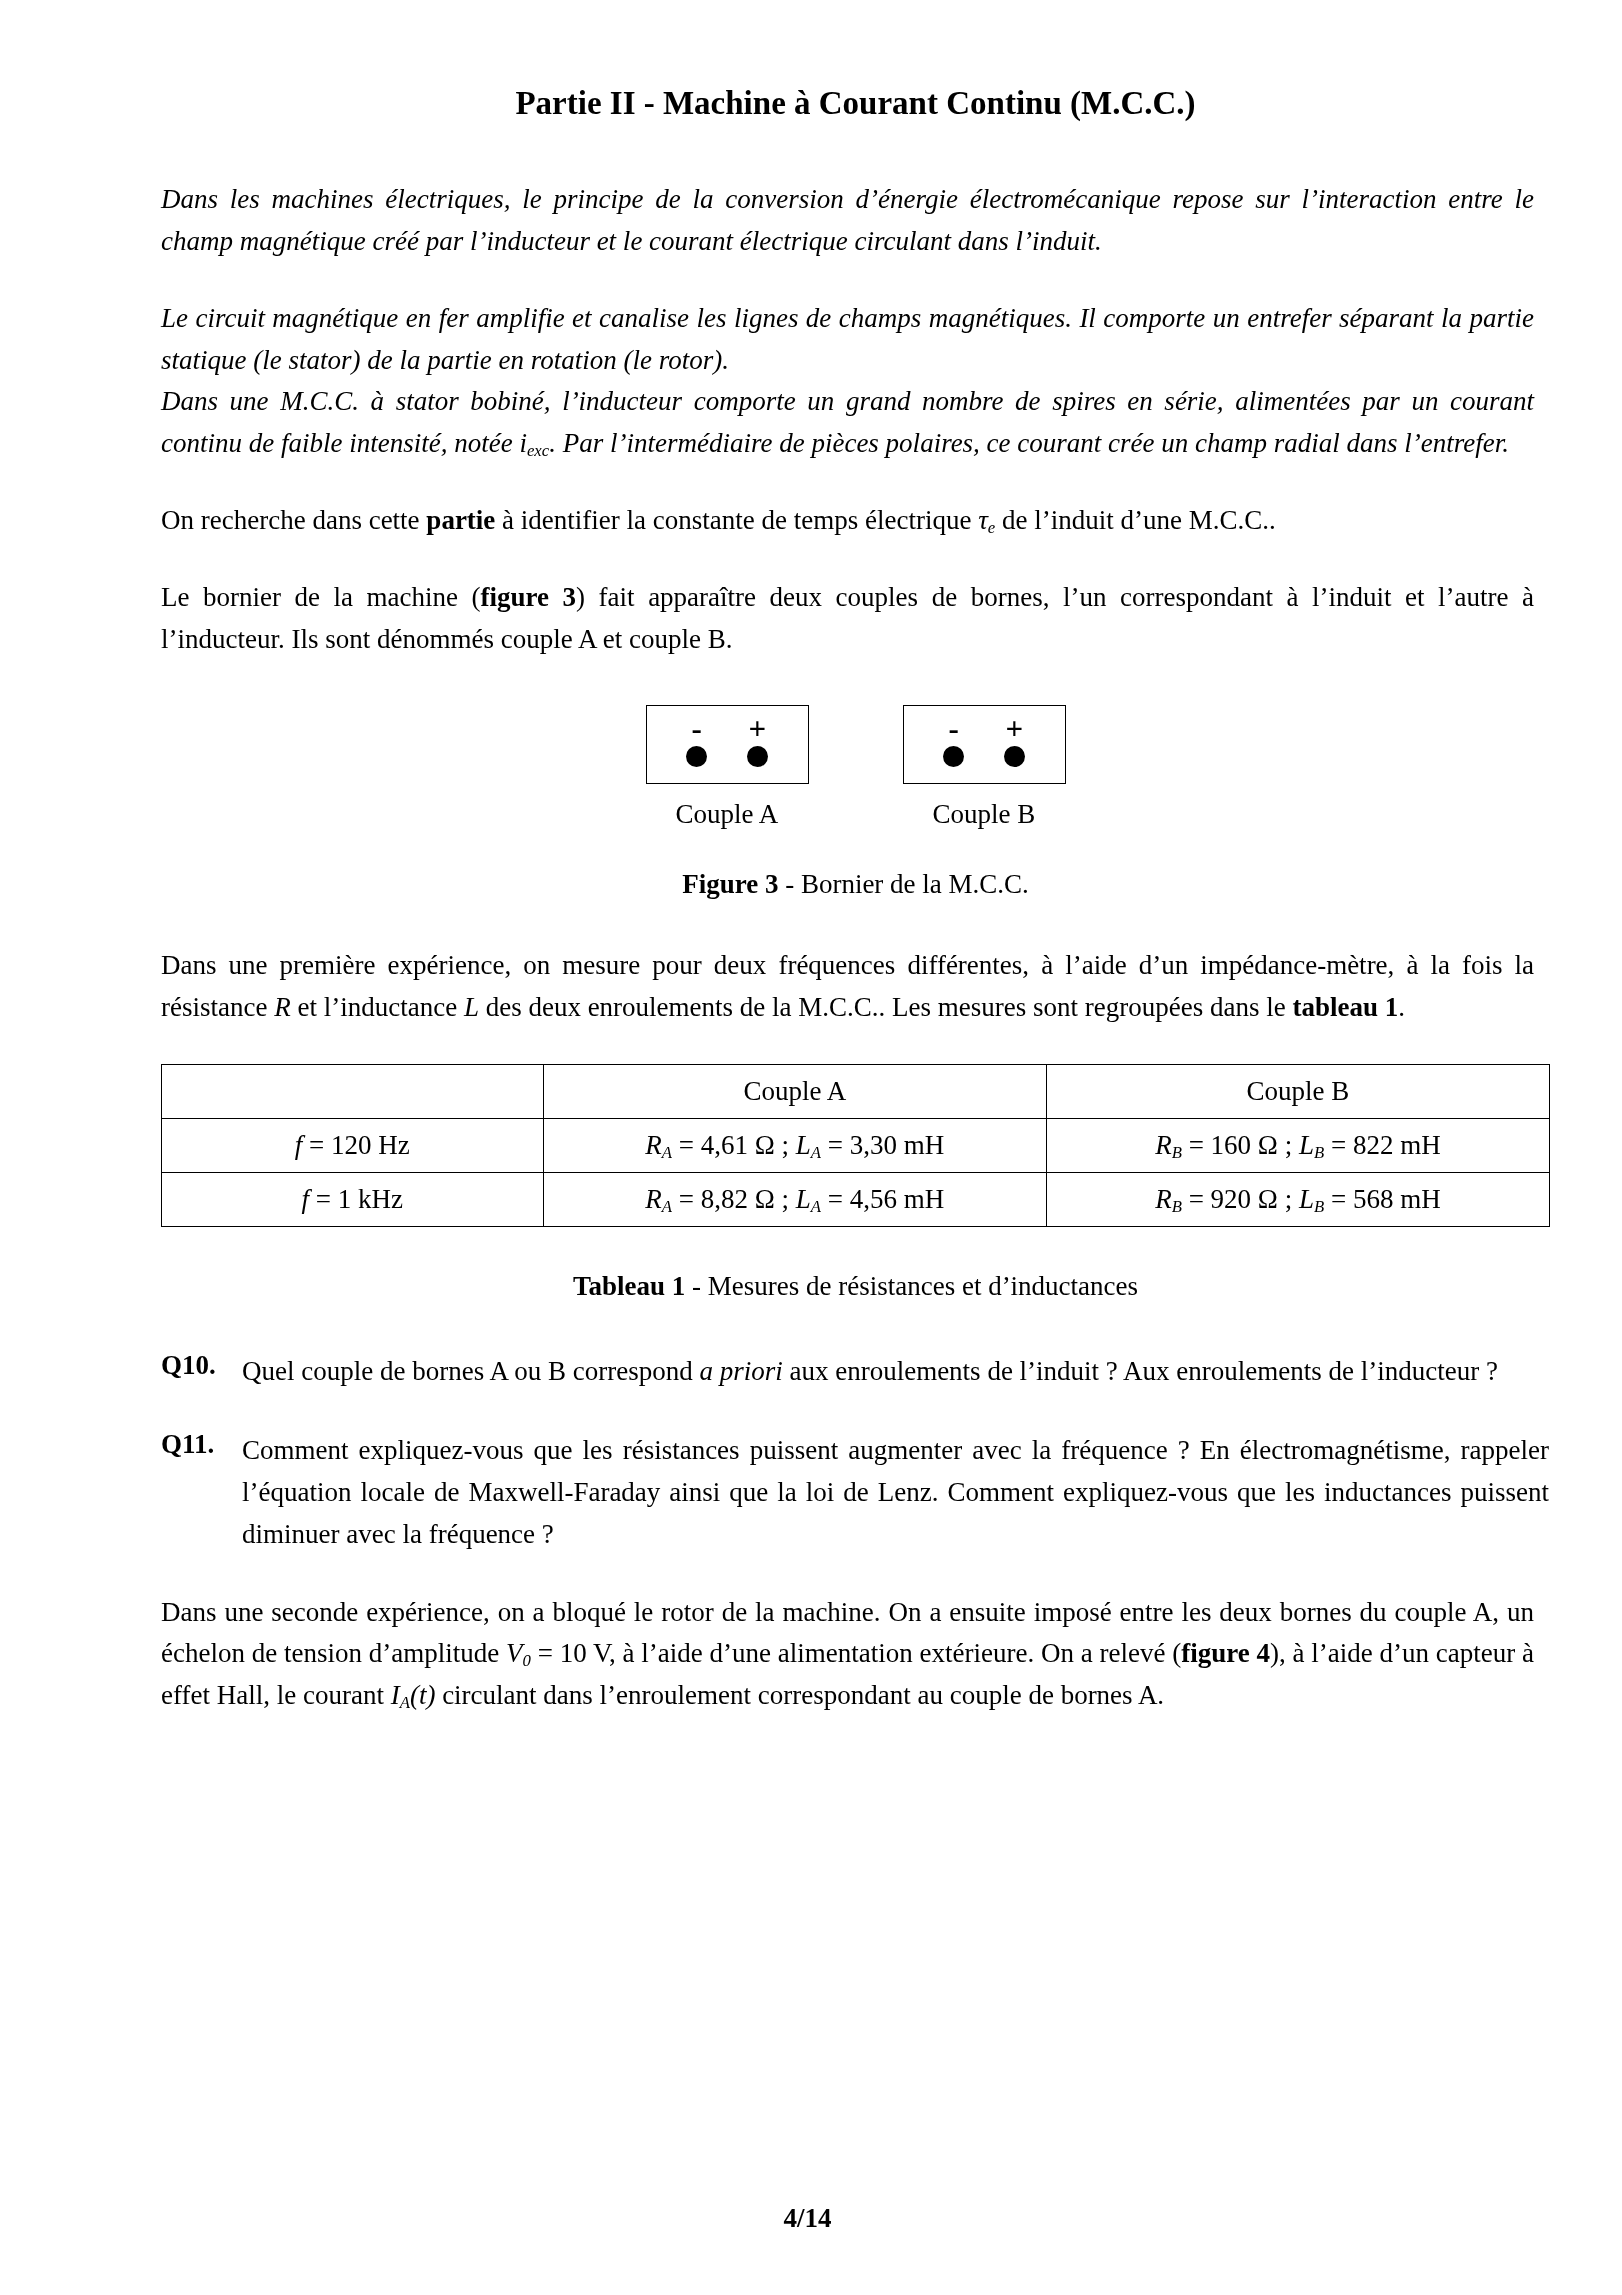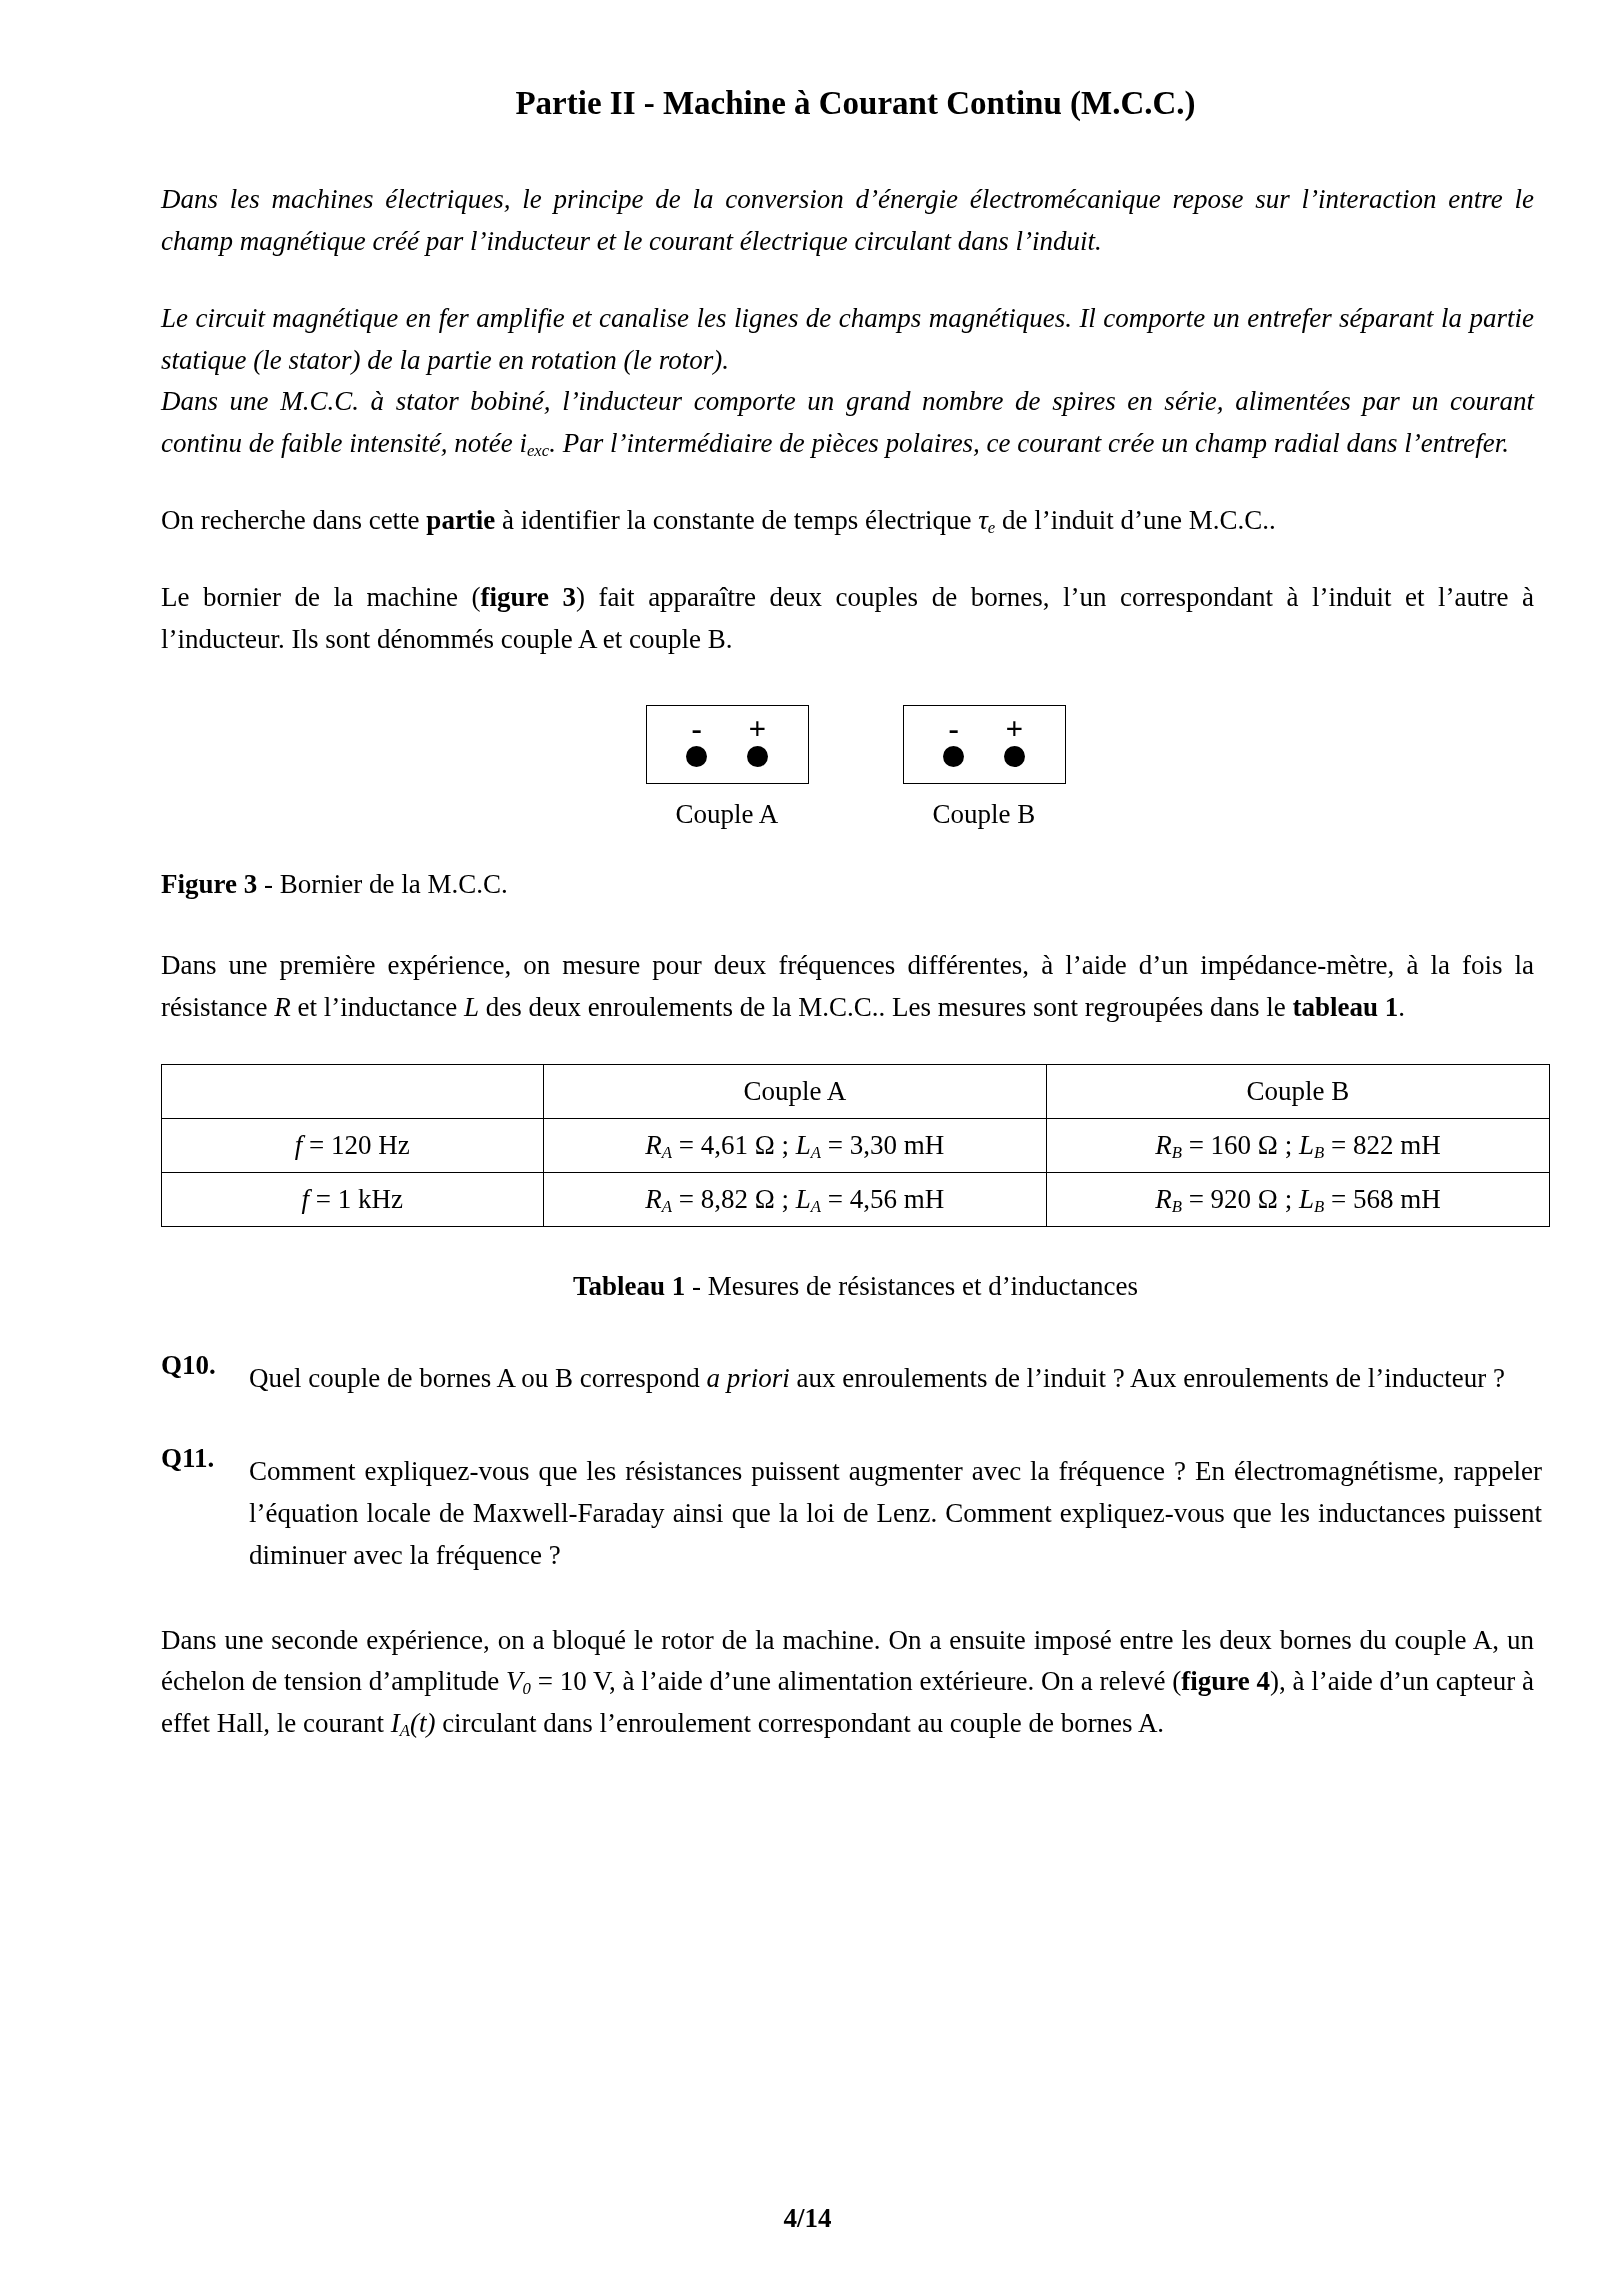--- a/index.html
+++ b/index.html
@@ -68,21 +68,21 @@
   }
   .terminal-dot {
     width: 21px;
     height: 21px;
     background: #000;
     border-radius: 50%;
     display: inline-block;
   }
   .figure-label { font-size: 27px; }
   .figure-caption {
-    text-align: left;
+    text-align: center;
     margin: 36px 0 0 0;
     line-height: 1.4;
   }
 
   
   .data-table {
     width: 100%;
     border-collapse: collapse;
     margin: 7.9px 0 0 0;
   }
@@ -105,21 +105,21 @@
   .question {
     display: flex;
     margin: 0 0 35px 0;
   }
   .q-label {
     flex: 0 0 80px;
     font-weight: bold;
   }
   .q-body {
     flex: 1;
-    margin: 8px;
+    margin: 1px;
     text-align: justify;
     line-height: 1.55;
     font-family: Liberation Serif, serif;
   }
 
   .footer {
     position: absolute;
     left: 0;
     right: 8px;
     bottom: 61px;

